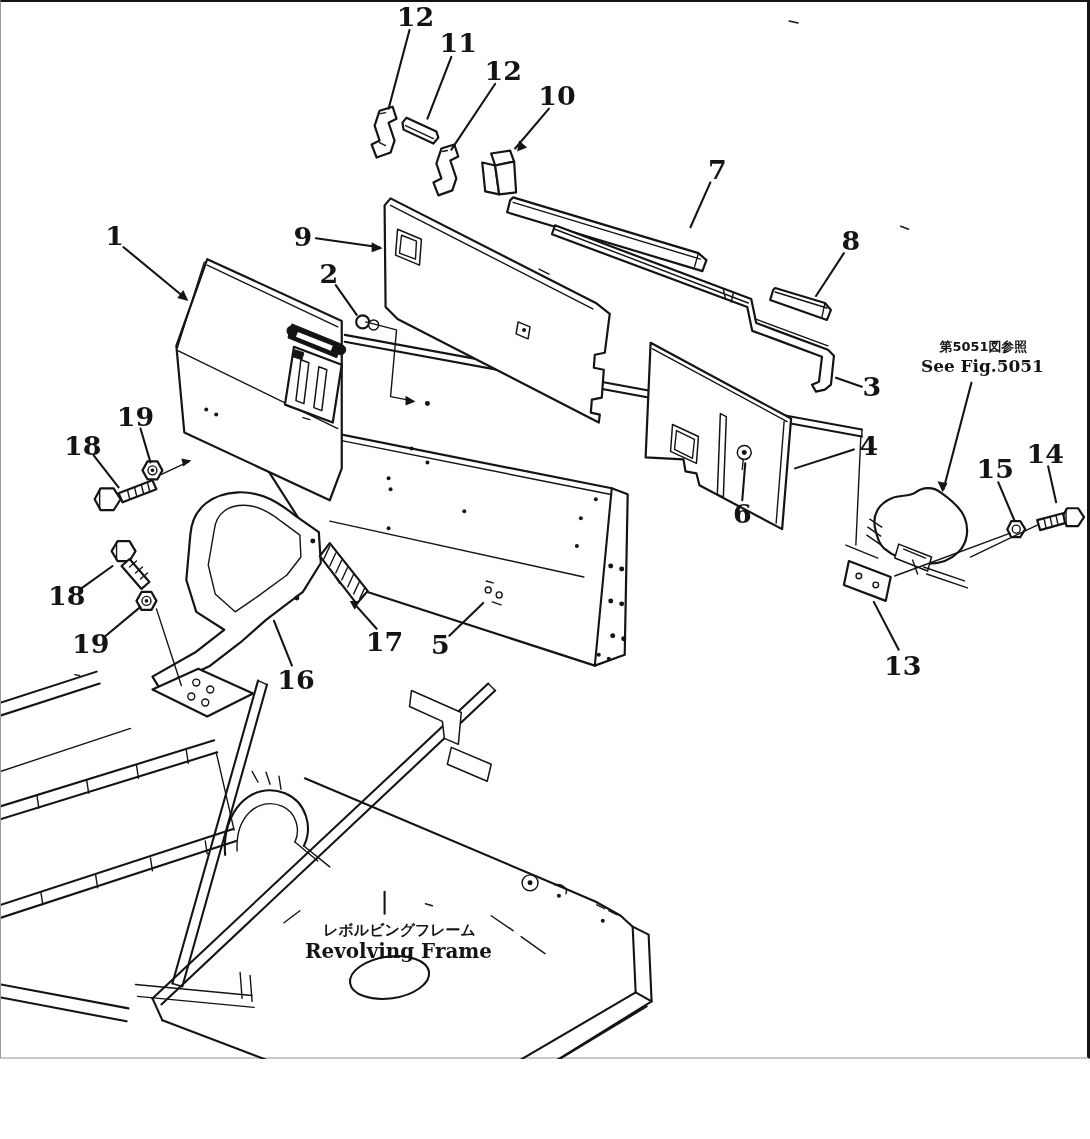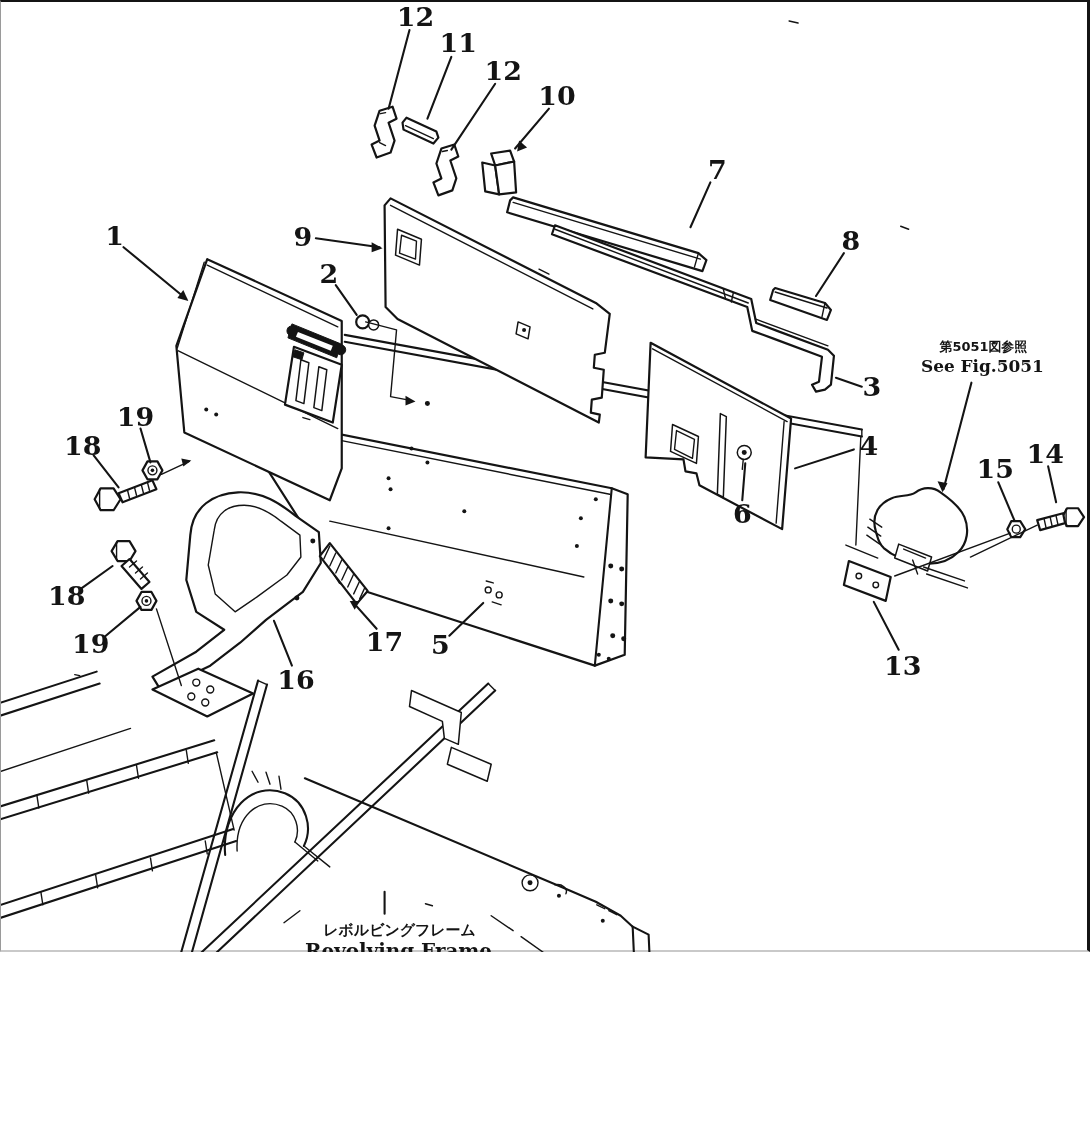--- a/index.html
+++ b/index.html
@@ -1,17 +1,17 @@
 <!DOCTYPE html>
 <html><head>
 <meta charset="utf-8">
 <style>
   html,body{margin:0;padding:0;background:#ffffff;}
   .sheet{
-    position:relative;width:1090px;height:952px;box-sizing:border-box;
+    position:relative;width:1090px;height:1059px;box-sizing:border-box;
     background:#ffffff;
     border-top:2px solid #141414;border-right:3px solid #141414;
     border-left:1px solid #9a9a9a;border-bottom:2px solid #c9c9c9;
     font-family:"DejaVu Serif", serif;
   }
   svg{display:block;}
   .ln{fill:none;stroke:#141414;stroke-width:2.1;stroke-linecap:round;stroke-linejoin:round;}
   .ln-thin{fill:none;stroke:#141414;stroke-width:1.4;stroke-linecap:round;stroke-linejoin:round;}
   .part{fill:#ffffff;stroke:#141414;stroke-width:2.2;stroke-linejoin:round;}
   .part-thin{fill:#ffffff;stroke:#141414;stroke-width:1.5;stroke-linejoin:round;}

